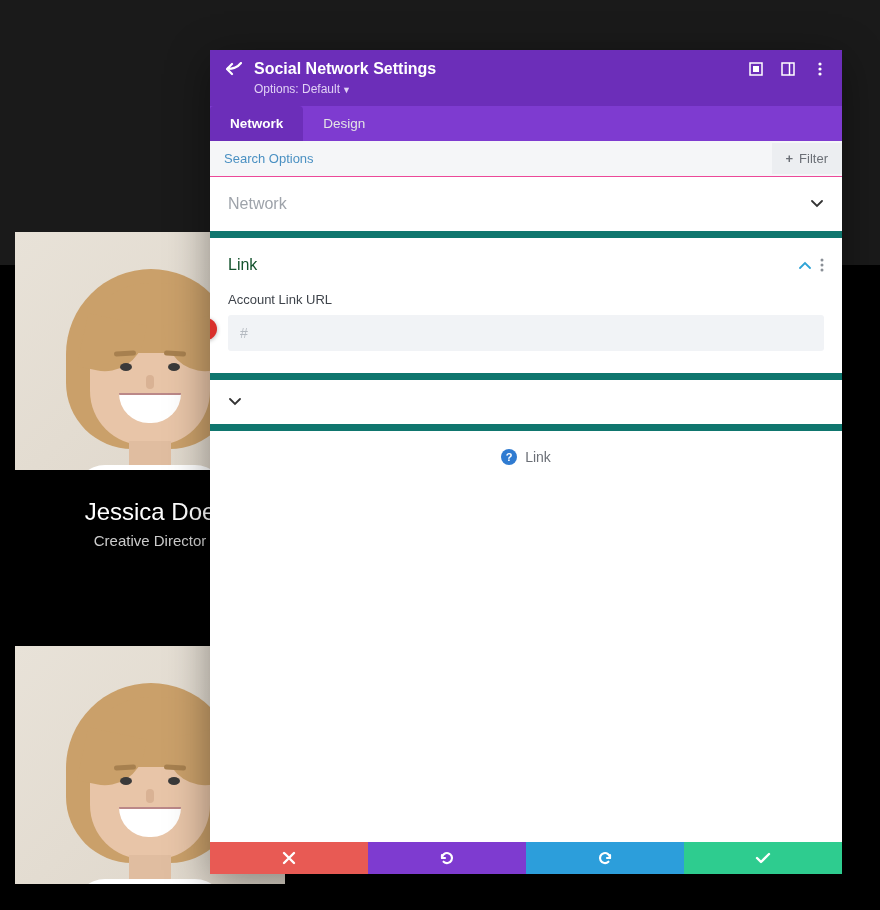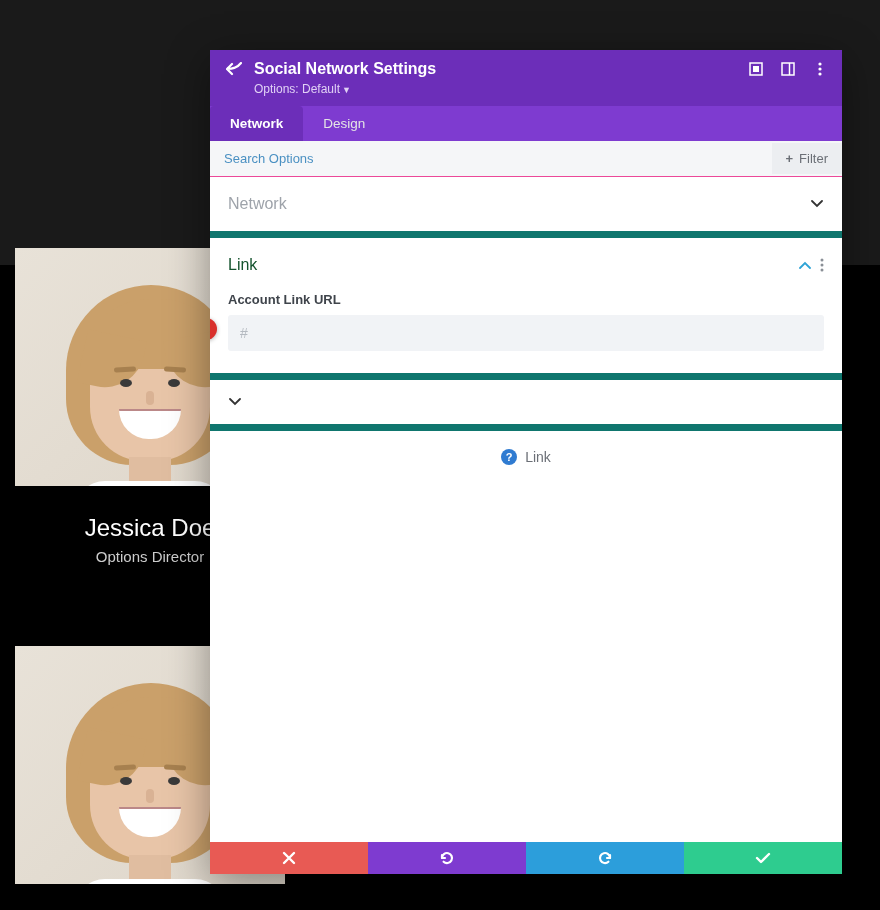--- a/index.html
+++ b/index.html
@@ -51,21 +51,21 @@
   .m-filter { padding:8px 14px; background:#eceef1; display:flex; align-items:center; gap:6px; font-size:13px; color:#6b6f76; cursor:pointer;}
   .m-filter .plus{font-weight:600;}
   .m-body { flex:1; overflow:auto; }
   .sect { border-bottom:7px solid #0f766e; }
   .sect-head { display:flex; align-items:center; padding:18px 18px; cursor:pointer; }
   .sect-head .label { flex:1; font-size:16px; color:#9ea3aa; }
   .sect-head.open .label { color:#14532d; }
   .sect-head .chev { color:#6b6f76; }
   .sect-head .dots { color:#8a8f96; margin-left:8px; font-size:14px;}
   .sect-body { padding:0 18px 22px 18px; position:relative;}
-  .field-label { font-size:13px; color:#3f444b; font-weight:700; margin-bottom:8px; }
+  .field-label { font-size:13px; color:#3f444b; font-weight:400; margin-bottom:8px; }
   .text-input { width:100%; background:#f1f3f6; border:none; border-radius:3px; padding:10px 12px; font-size:14px; color:#333; outline:none;}
   .text-input::placeholder{color:#b5bac1;}
   .marker { position:absolute; left:-15px; top:26px; width:22px; height:22px; background:#d9302c; border-radius:50%; color:#fff; display:flex; align-items:center; justify-content:center; font-size:13px; font-weight:600; box-shadow:0 1px 4px rgba(0,0,0,.3); z-index:5;}
   .help-row { padding:18px; display:flex; align-items:center; justify-content:center; gap:8px; }
   .help-icon { width:16px; height:16px; background:#2f7bd1; color:#fff; border-radius:50%; display:flex; align-items:center; justify-content:center; font-size:11px; font-weight:700;}
   .help-text { font-size:14px; color:#6b6f76;}
   .m-footer { display:flex; height:32px;}
   .f-btn { flex:1; display:flex; align-items:center; justify-content:center; color:#fff; cursor:pointer; font-size:15px;}
   .f-cancel{background:#e85a54;}
   .f-undo{background:#7e3bd0;}
@@ -80,40 +80,40 @@
 <div class="bg-dark-band"></div>
 <div class="bg-light-band"></div>
 
 <div class="bg-text">
   <p>t inline or in the module Content settings. You can also style every aspect of this content in the</p>
   <p>m CSS to this text in the module Adv</p>
 </div>
 
 <div class="cards-area">
 
-  <div class="card" style="left:15px; top:194px;">
+  <div class="card" style="left:15px; top:178px;">
     <div class="photo">
       <div class="face">
           <div class="hair"></div>
           <div class="head">
             <div class="hair2"></div>
             <div class="brow l"></div>
             <div class="brow r"></div>
             <div class="eye l"></div>
             <div class="eye r"></div>
             <div class="nose"></div>
             <div class="mouth"></div>
             <div class="neck"></div>
             <div class="shirt"></div>
           </div>
         </div>
     </div>
     <div class="caption">
       <div class="name">Jessica Doe</div>
-      <div class="title">Options Director</div>
+      <div class="title">Creative Director</div>
     </div>
   </div>
 
   <div class="card two" style="left:15px; top:592px;">
     <div class="photo">
       <div class="face">
           <div class="hair"></div>
           <div class="head">
             <div class="hair2"></div>
             <div class="brow l"></div>

